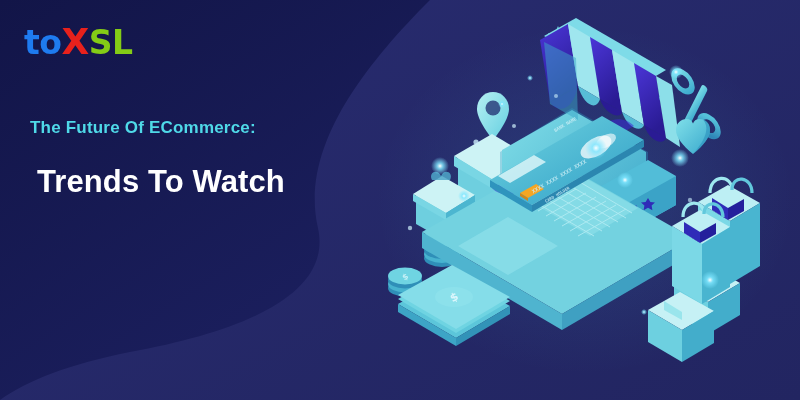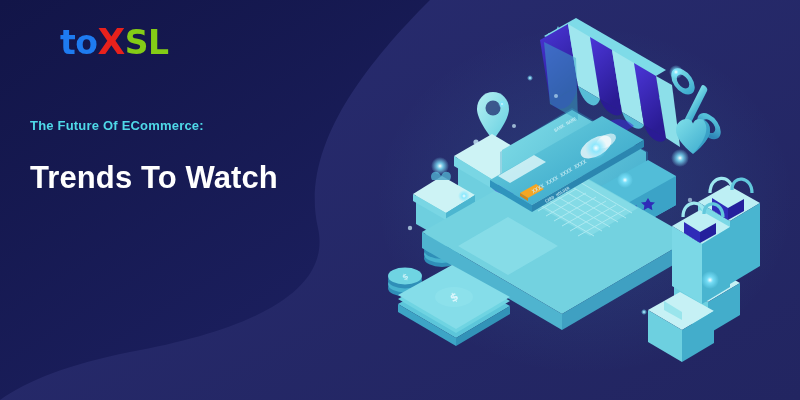--- a/index.html
+++ b/index.html
@@ -16,33 +16,33 @@
   .bg-base{position:absolute;inset:0;background:#232764;}
   .bg-svg{position:absolute;inset:0;width:800px;height:400px;display:block;}
 
   
   .logo{
     position:absolute;left:24px;top:24px;
     font-size:33px;font-weight:bold;letter-spacing:-0.5px;
     line-height:1;font-family:"DejaVu Sans","Liberation Sans",sans-serif;
     z-index:9;
   }
-  .logo .lg-to{color:#1e7bf0;margin-left:36px;}
+  .logo .lg-to{color:#1e7bf0;}
   .logo .lg-x{color:#e8211c;position:relative;font-size:36px;}
   .logo .lg-sl{color:#84cc16;}
 
   
   .copy{position:absolute;left:30px;top:118px;width:320px;z-index:9;}
   .eyebrow{
-    color:#4fd9e8;font-size:13px;font-weight:bold;
+    color:#4fd9e8;font-size:17px;font-weight:bold;
     letter-spacing:.2px;margin:0 0 22px 0;line-height:1.2;
   }
   .headline{
     color:#ffffff;font-size:31px;font-weight:bold;
-    line-height:1.42;letter-spacing:.1px;margin:0;
+    line-height:1.42;letter-spacing:.1px;margin:7px;
   }
   .headline .hl{display:block;}
 
   
   .art{position:absolute;left:380px;top:0;width:420px;height:400px;z-index:5;}
   .art svg{display:block;width:420px;height:400px;}
 </style>
 </head>
 <body>
 

